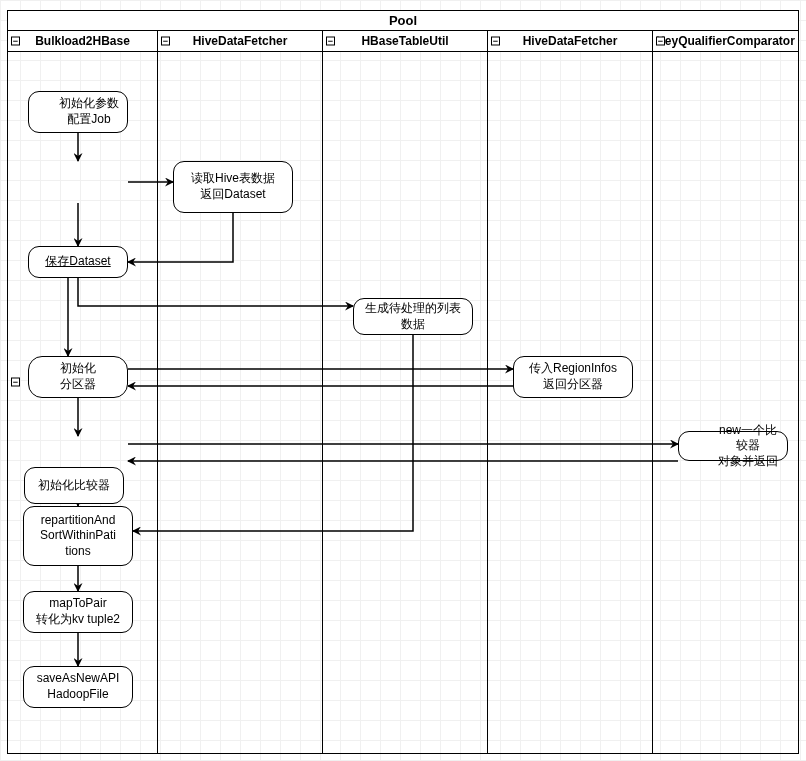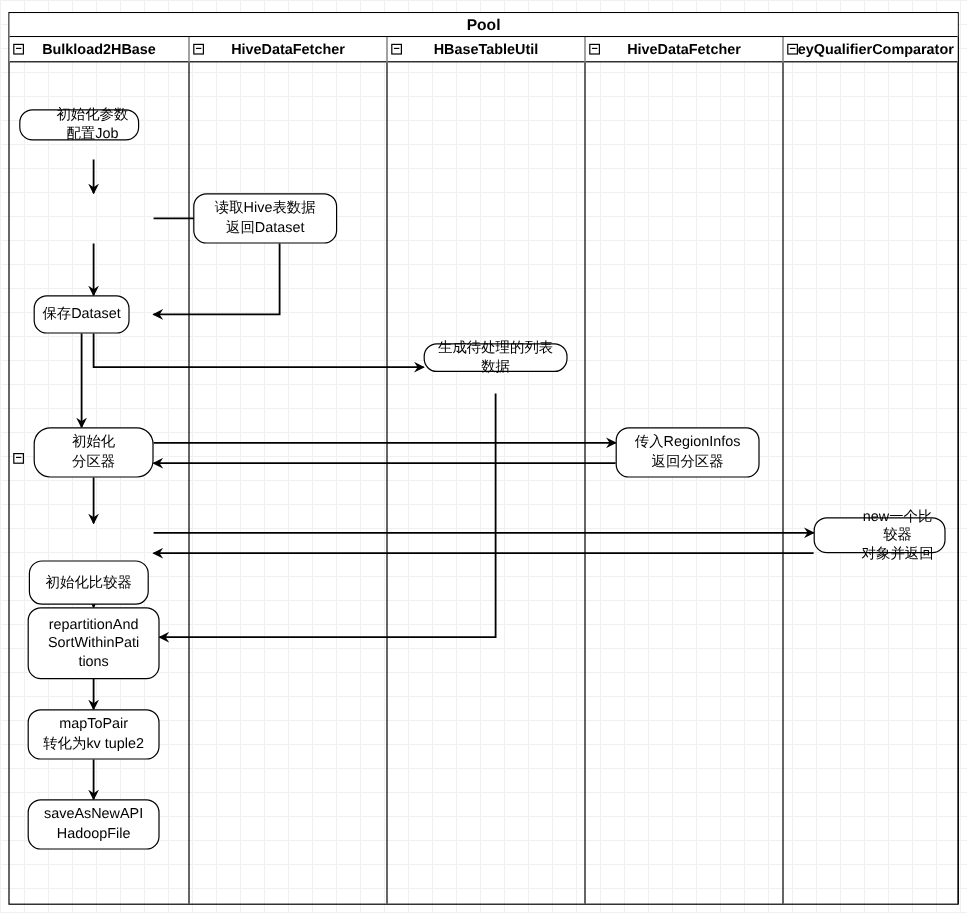--- a/index.html
+++ b/index.html
@@ -143,30 +143,30 @@
       </div>
     </div>
 
     <div class="lane lane5">
       <div class="lane-header">
         <span class="collapse-icon">−</span>
         <span>KeyQualifierComparator</span>
       </div>
     </div>
 
-    <div class="node" style="left:8px; top:60px; width:100px; height:26px;padding-left:28px;">
+    <div class="node" style="left:20px; top:60px; width:100px; height:42px;padding-left:28px;">
       <span>初始化参数<br>配置Job</span>
     </div>
-    <div class="node" style="left:153px; top:130px; width:120px; height:42px;">
+    <div class="node" style="left:165px; top:130px; width:120px; height:52px;">
       <span>读取Hive表数据<br>返回Dataset</span>
     </div>
-    <div class="node" style="left:20px; top:215px; width:80px; height:32px;">
+    <div class="node" style="left:20px; top:215px; width:100px; height:32px;text-decoration:underline;">
       <span>保存Dataset</span>
     </div>
-    <div class="node" style="left:345px; top:255px; width:120px; height:24px;align-items:center;">
+    <div class="node" style="left:345px; top:267px; width:120px; height:37px;align-items:center;">
       <span>生成待处理的列表<br>数据</span>
     </div>
     <div class="node" style="left:20px; top:325px; width:100px; height:42px;border-radius:14px;">
       <span>初始化<br>分区器</span>
     </div>
     <div class="node" style="left:505px; top:325px; width:120px; height:42px;">
       <span>传入RegionInfos<br>返回分区器</span>
     </div>
     <div class="node" style="left:16px; top:405px; width:100px; height:37px;margin-top:31px;">
       <span>初始化比较器</span>

